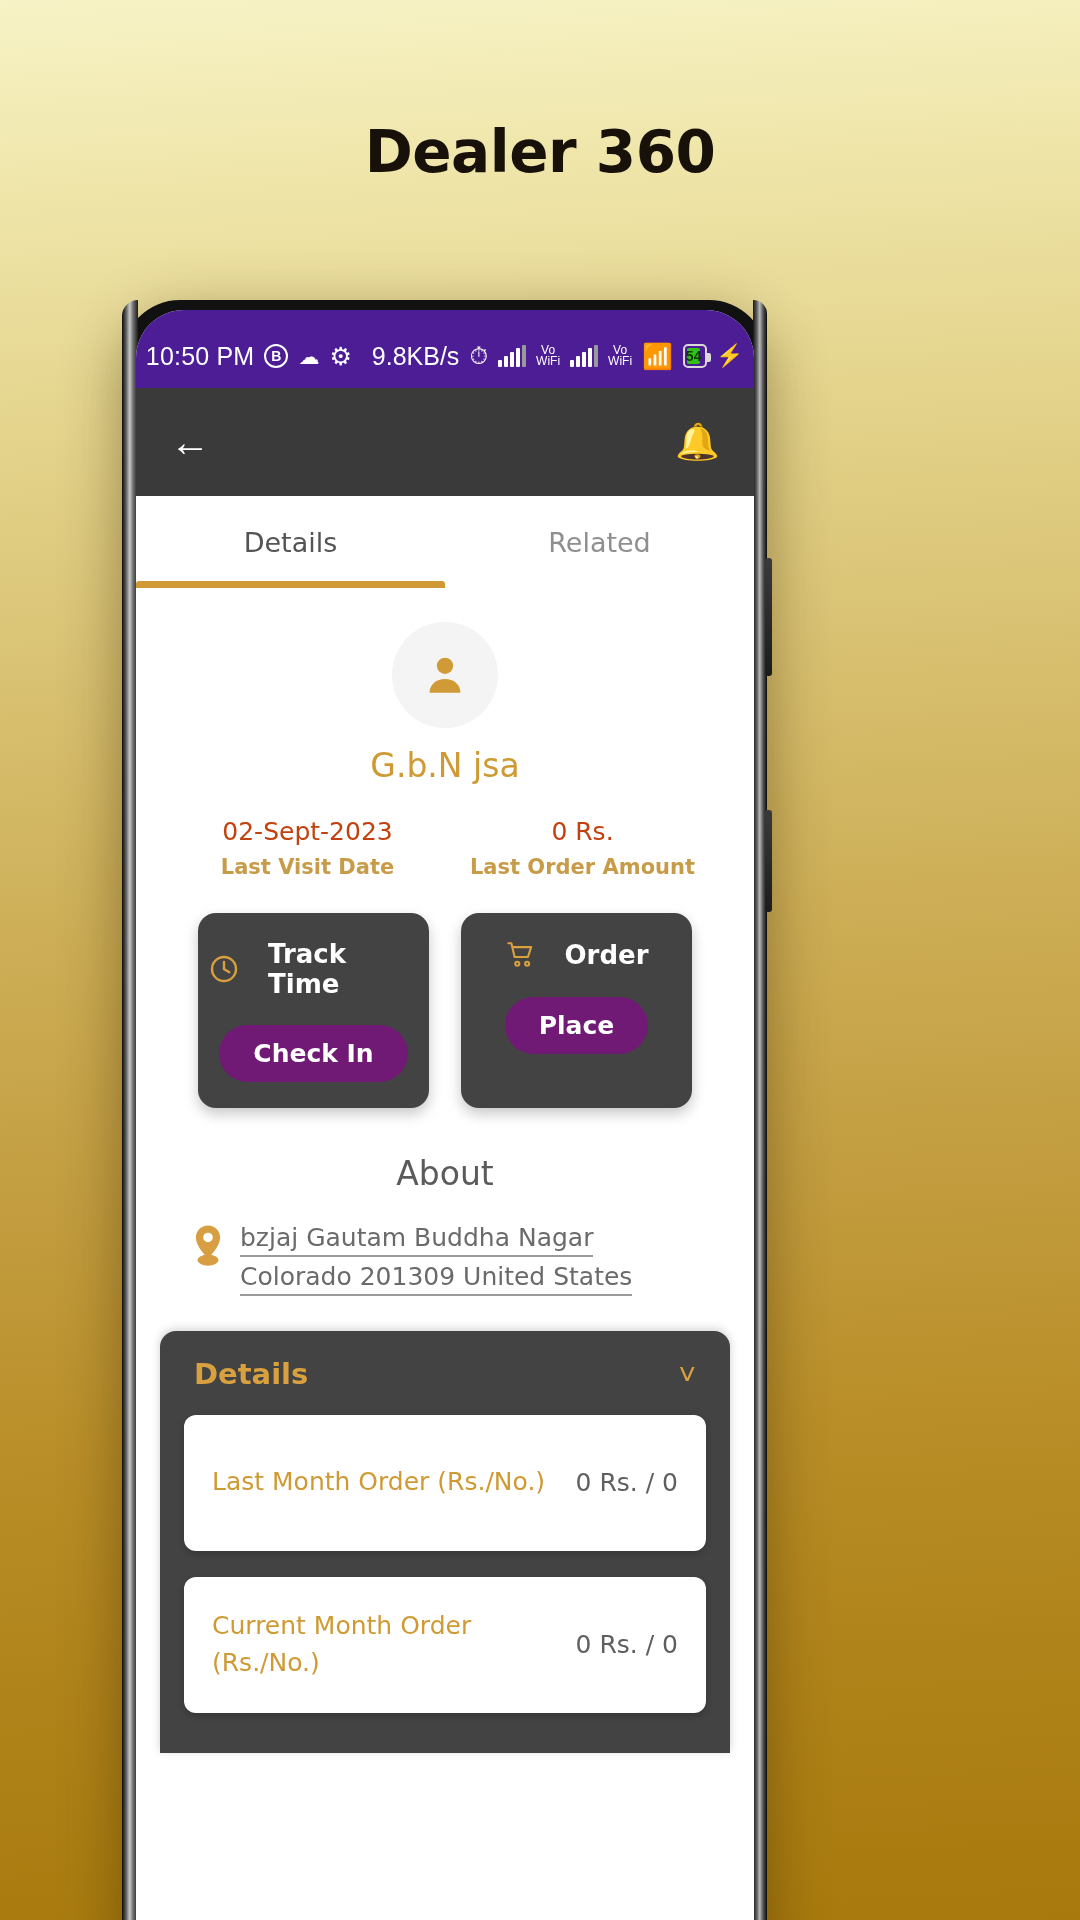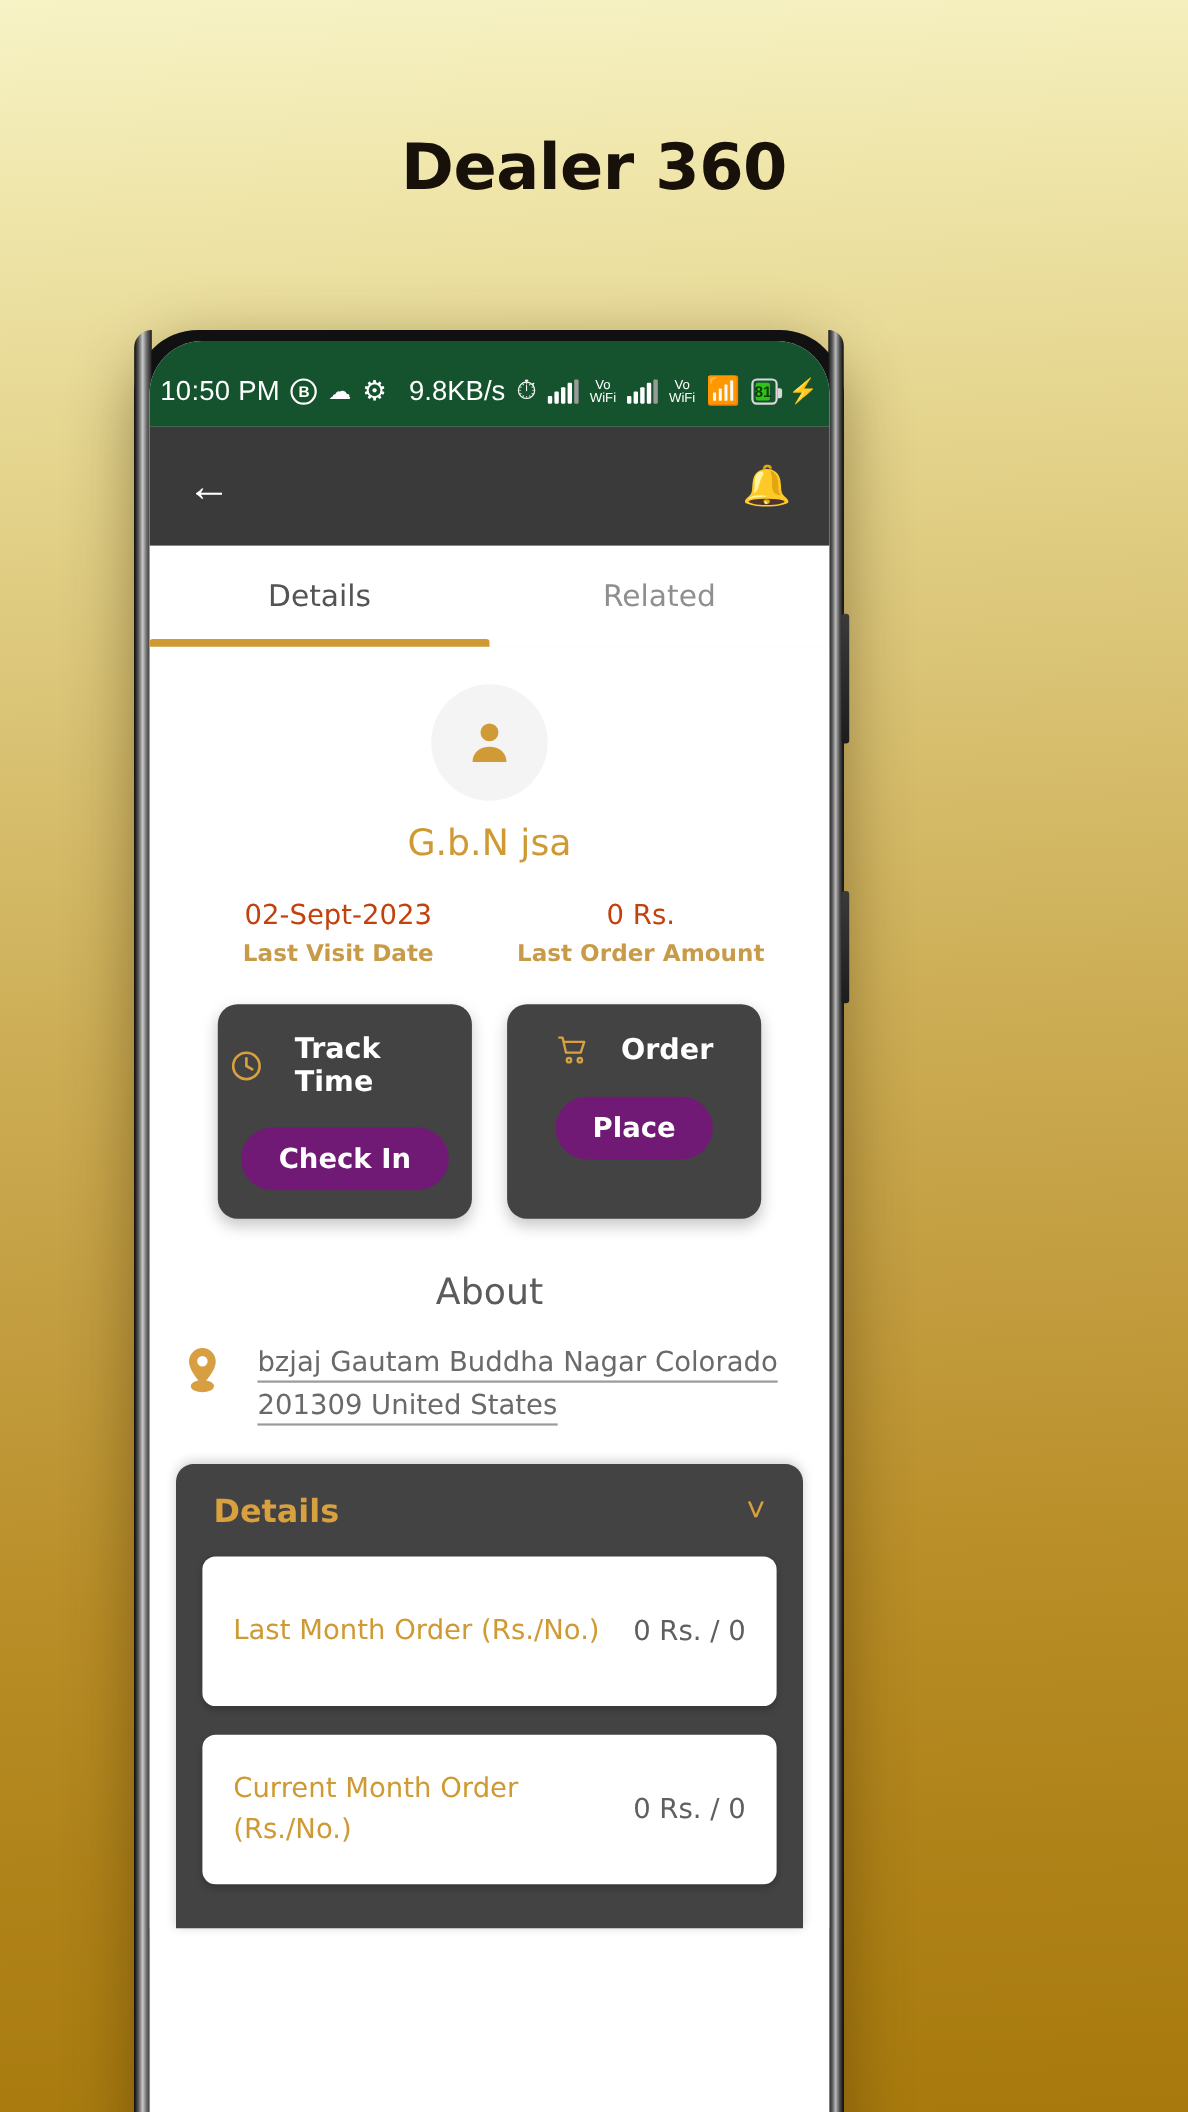--- a/index.html
+++ b/index.html
@@ -53,21 +53,21 @@
     position: absolute;
     left: 14px; right: 13px; top: 10px; bottom: 0;
     border-radius: 48px 48px 0 0;
     overflow: hidden;
     background: #fff;
   }
 
   
   .statusbar {
     height: 78px;
-    background: #14532d;
+    background: #4c1d95;
     display: flex;
     align-items: center;
     justify-content: center;
     gap: 10px;
     color: #fff;
     font-size: 25px;
     padding: 14px 14px 0 14px;
   }
   .sb-time { font-size: 25px; letter-spacing: .2px; white-space: nowrap; }
   .sb-ico { display: inline-flex; align-items: center; }
@@ -217,21 +217,21 @@
     font-family: "DejaVu Sans", sans-serif;
     border: none;
   }
 
   .about-title {
     text-align:center; margin-top: 46px;
     font-size: 33px; color:#5b5b5b;
     font-family: "DejaVu Sans", sans-serif;
   }
 
-  .about-row { display:flex; gap: 28px; padding: 0 26px; margin-top: 26px; align-items: flex-start; }
+  .about-row { display:flex; gap: 10px; padding: 0 50px; margin-top: 26px; align-items: flex-start; }
   .about-row .ico { width: 44px; flex: none; display:flex; justify-content:center; padding-top: 4px; }
   .about-row .ico svg { width: 40px; height: 46px; }
   .about-text {
     font-size: 25px; color:#6a6a6a; line-height: 1.55;
     font-family: "DejaVu Sans", sans-serif;
   }
   .about-text span {
     border-bottom: 2px solid #9a9a9a; padding-bottom: 3px;
     display: inline;
   }
@@ -314,21 +314,21 @@
           <i></i>
           <i></i>
           <i></i>
           <i></i>
         </span>
       <span class="volte">
         <span>Vo</span><br><span>WiFi</span>
       </span>
       <span class="sb-ico wifi">📶</span>
       <span class="batt">
-        <span class="fill">81</span>
+        <span class="fill">54</span>
       </span>
       <span class="bolt">⚡</span>
     </div>
 
     <div class="appbar">
       <span class="back-arrow">←</span>
       <span class="bell">🔔</span>
     </div>
 
     <div class="tabs">

